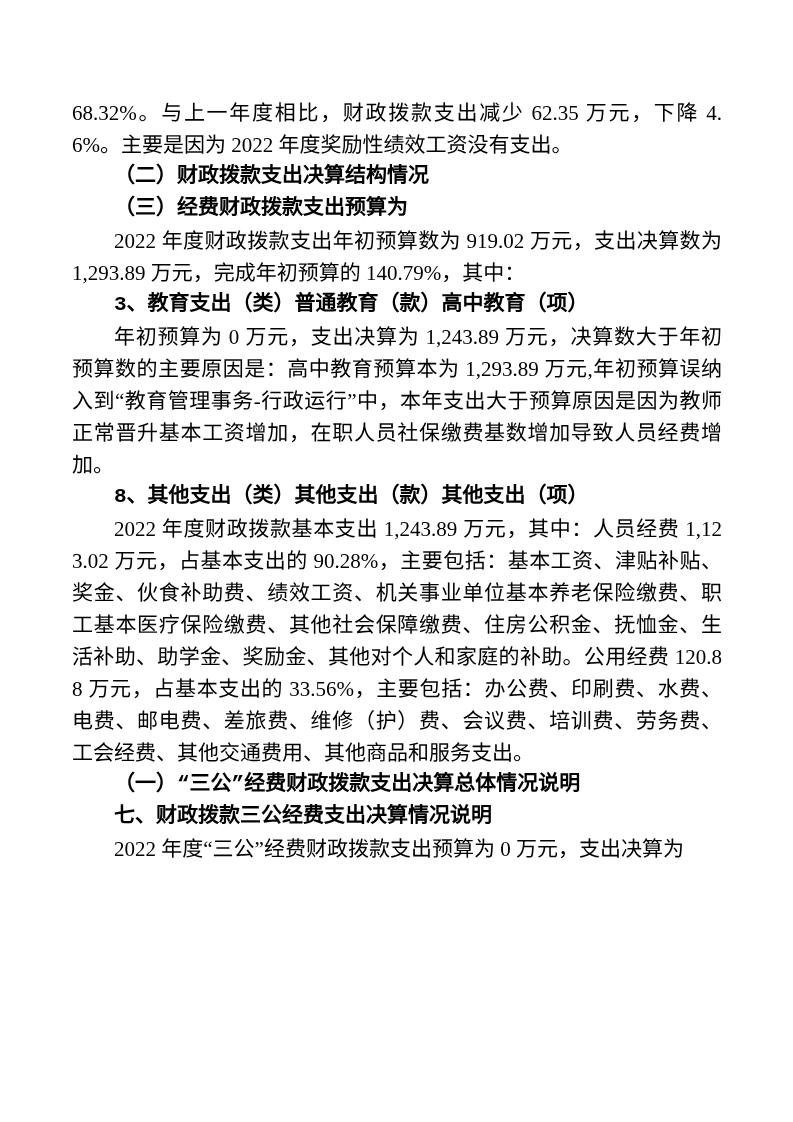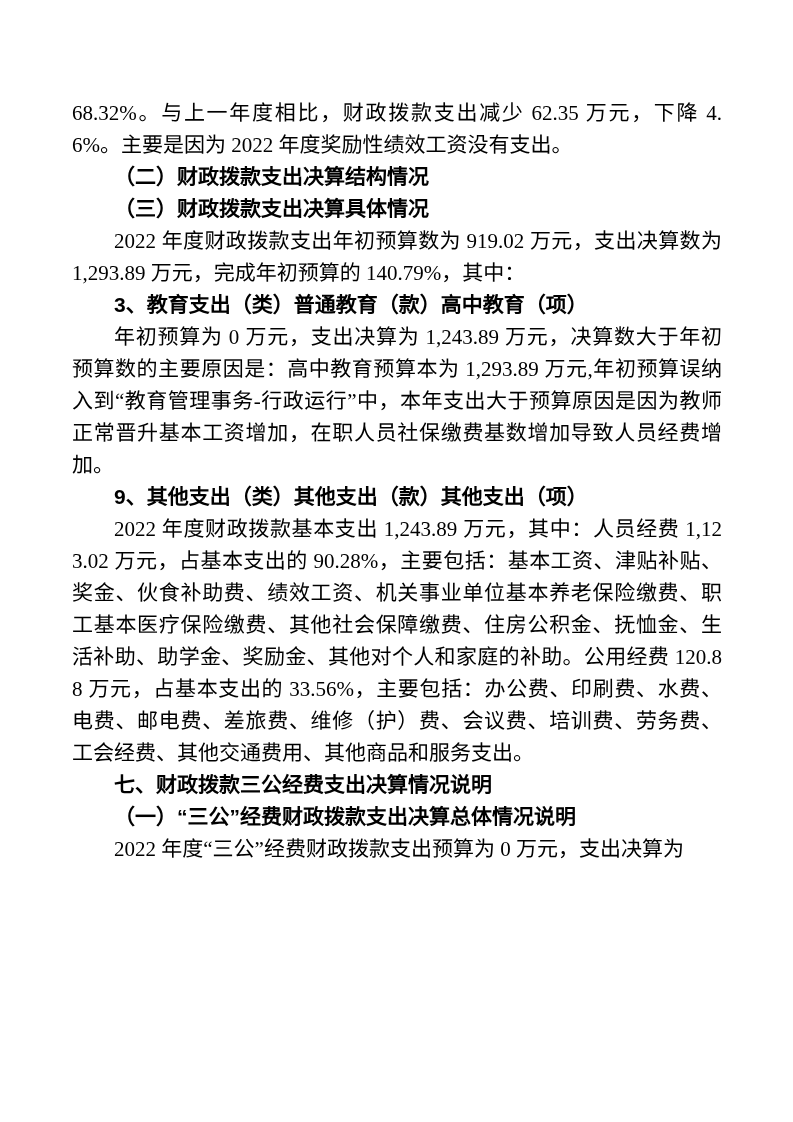--- a/index.html
+++ b/index.html
@@ -33,33 +33,33 @@
   }
   .doc p.para {
     margin: 0;
     padding: 0;
   }
   .doc p.indent {
     text-indent: 2em;
   }
   .doc p.heading {
     font-weight: 700;
-    font-family: Liberation Sans, sans-serif;
+    font-family: Liberation Mono, monospace;
   }
 </style>
 </head>
 <body>
 
 <div class="page">
   <div class="doc">
     <p class="para body">68.32%。与上一年度相比，财政拨款支出减少 62.35 万元，下降 4.6%。主要是因为 2022 年度奖励性绩效工资没有支出。</p>
     <p class="para heading indent">（二）财政拨款支出决算结构情况</p>
-    <p class="para heading indent">（三）财政拨款支出决算具体情况</p>
+    <p class="para heading indent">（三）经费财政拨款支出预算为</p>
     <p class="para body indent">2022 年度财政拨款支出年初预算数为 919.02 万元，支出决算数为 1,293.89 万元，完成年初预算的 140.79%，其中：</p>
     <p class="para heading indent">3、教育支出（类）普通教育（款）高中教育（项）</p>
     <p class="para body indent">年初预算为 0 万元，支出决算为 1,243.89 万元，决算数大于年初预算数的主要原因是：高中教育预算本为 1,293.89 万元,年初预算误纳入到“教育管理事务-行政运行”中，本年支出大于预算原因是因为教师正常晋升基本工资增加，在职人员社保缴费基数增加导致人员经费增加。</p>
-    <p class="para heading indent">9、其他支出（类）其他支出（款）其他支出（项）</p>
+    <p class="para heading indent">8、其他支出（类）其他支出（款）其他支出（项）</p>
     <p class="para body indent">2022 年度财政拨款基本支出 1,243.89 万元，其中：人员经费 1,123.02 万元，占基本支出的 90.28%，主要包括：基本工资、津贴补贴、奖金、伙食补助费、绩效工资、机关事业单位基本养老保险缴费、职工基本医疗保险缴费、其他社会保障缴费、住房公积金、抚恤金、生活补助、助学金、奖励金、其他对个人和家庭的补助。公用经费 120.88 万元，占基本支出的 33.56%，主要包括：办公费、印刷费、水费、电费、邮电费、差旅费、维修（护）费、会议费、培训费、劳务费、工会经费、其他交通费用、其他商品和服务支出。</p>
+    <p class="para heading indent">（一）“三公”经费财政拨款支出决算总体情况说明</p>
     <p class="para heading indent">七、财政拨款三公经费支出决算情况说明</p>
-    <p class="para heading indent">（一）“三公”经费财政拨款支出决算总体情况说明</p>
     <p class="para body indent">2022 年度“三公”经费财政拨款支出预算为 0 万元，支出决算为</p>
   </div>
 </div>
 
 </body></html>

